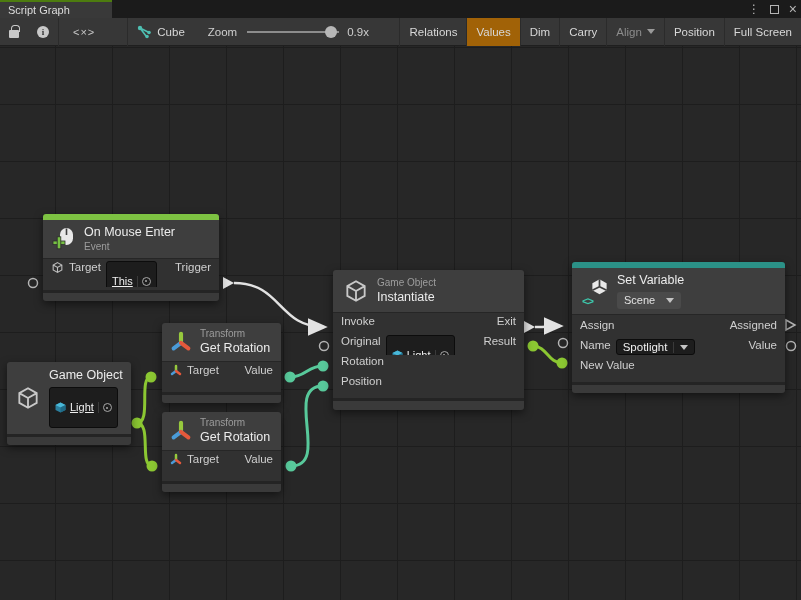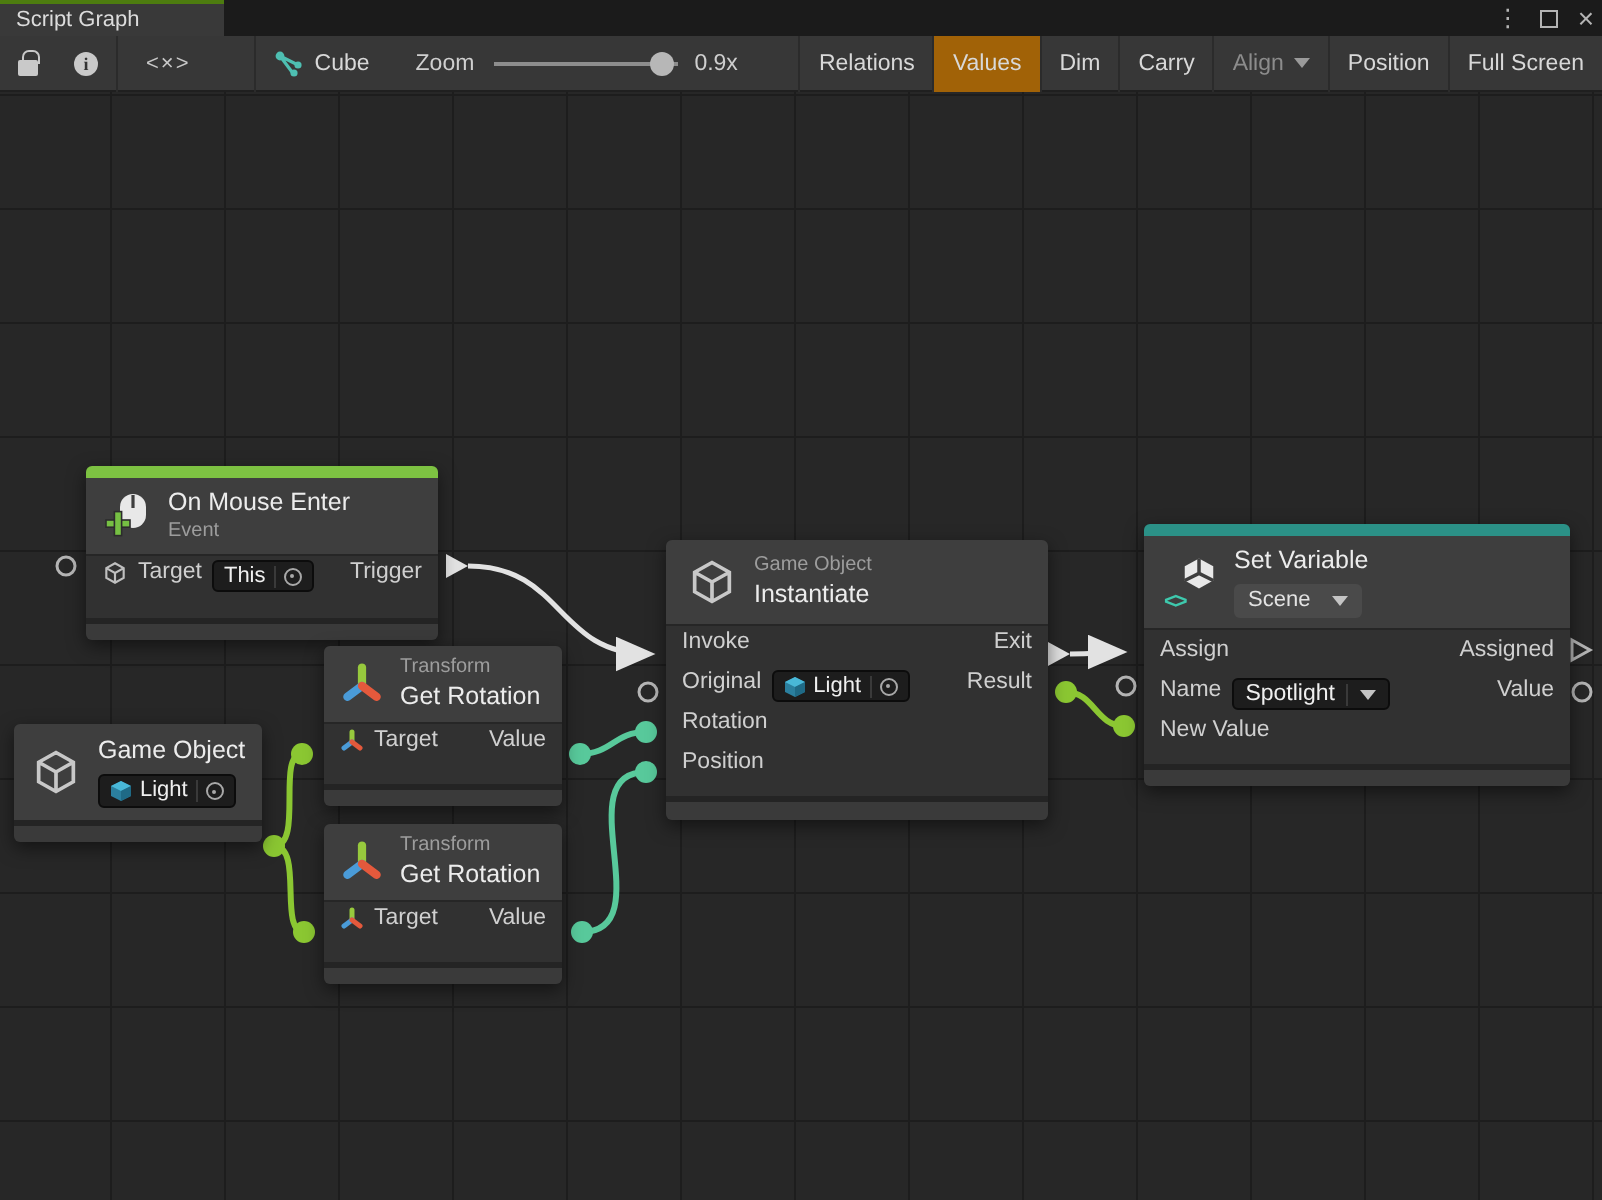--- a/index.html
+++ b/index.html
@@ -70,21 +70,21 @@
   .node-title { font-size:12.5px; color:#ececec; white-space:nowrap; }
   .node-body { background:#313131; border-top:1px solid #262626; padding:2px 0 3px; }
   .node-row { height:20px; display:flex; align-items:flex-start; padding:0 8px; gap:5px;
     font-size:11.5px; color:#cfcfcf; white-space:nowrap; overflow:hidden; }
   .row-right { margin-left:auto; display:flex; align-items:center; gap:5px; }
   .node-gap { height:3px; background:#242424; }
   .node-foot { height:8px; background:#3a3a3a; }
 
   .chip {
     display:inline-flex; align-items:center; gap:4px; background:#1d1d1d;
-    border:1px solid #0c0c0c; border-radius:3px; padding:1px 5px; color:#efefef; font-size:11px; cursor:pointer;
+    border:1px solid #0c0c0c; border-radius:3px; padding:13px 5px; color:#efefef; font-size:11px; cursor:pointer;text-decoration:underline;
   }
   .bullseye { position:relative; width:9px; height:9px; border:1px solid #a8a8a8; border-radius:50%; flex:0 0 auto; }
   .bullseye::after { content:''; position:absolute; left:2.5px; top:2.5px; width:2px; height:2px; border-radius:50%; background:#a8a8a8; }
   .chip-div { width:1px; height:11px; background:#3a3a3a; }
   .dropchip {
     display:inline-flex; align-items:center; gap:6px; background:#4a4a4a; border-radius:3px;
     padding:2px 7px; font-size:11px; color:#e3e3e3; cursor:pointer;
   }
   .field {
     display:inline-flex; align-items:center; background:#1d1d1d; border:1px solid #0c0c0c;
@@ -192,21 +192,21 @@
     <polygon points="223,277 234,283 223,289" fill="var(--wire-white,#e2e2e2)"></polygon>
     <polygon points="524,321 535,327 524,333" fill="var(--wire-white,#e2e2e2)"></polygon>
 
     <circle cx="33" cy="283" r="4.5" fill="none" stroke="#b5b5b5" stroke-width="1.5"></circle>
     <circle cx="324" cy="346" r="4.5" fill="none" stroke="#b5b5b5" stroke-width="1.5"></circle>
     <circle cx="563" cy="343" r="4.5" fill="none" stroke="#b5b5b5" stroke-width="1.5"></circle>
     <polygon points="786,320 795,325 786,330" fill="none" stroke="#b5b5b5" stroke-width="1.5"></polygon>
     <circle cx="791" cy="346" r="4.5" fill="none" stroke="#b5b5b5" stroke-width="1.5"></circle>
   </svg>
 
-  <div class="node" style="left:43px; top:233px; width:176px;">
+  <div class="node" style="left:43px; top:214px; width:176px;">
     <div class="node-accent" style="background:var(--accent-event,#7dc242);"></div>
     <div class="node-head">
       <svg width="24" height="24" viewBox="0 0 24 24">
         <rect x="8" y="1" width="13" height="17" rx="6.5" fill="#e8e8e8"></rect>
         <line x1="14.5" y1="1.5" x2="14.5" y2="8" stroke="#3e3e3e" stroke-width="1.6"></line>
         <rect x="1" y="14" width="12" height="3.6" fill="#76c043" stroke="#2c2c2c" stroke-width="0.8"></rect>
         <rect x="5.2" y="9.8" width="3.6" height="12" fill="#76c043" stroke="#2c2c2c" stroke-width="0.8"></rect>
       </svg>
       <div class="titles">
         <span class="node-title">On Mouse Enter</span>

